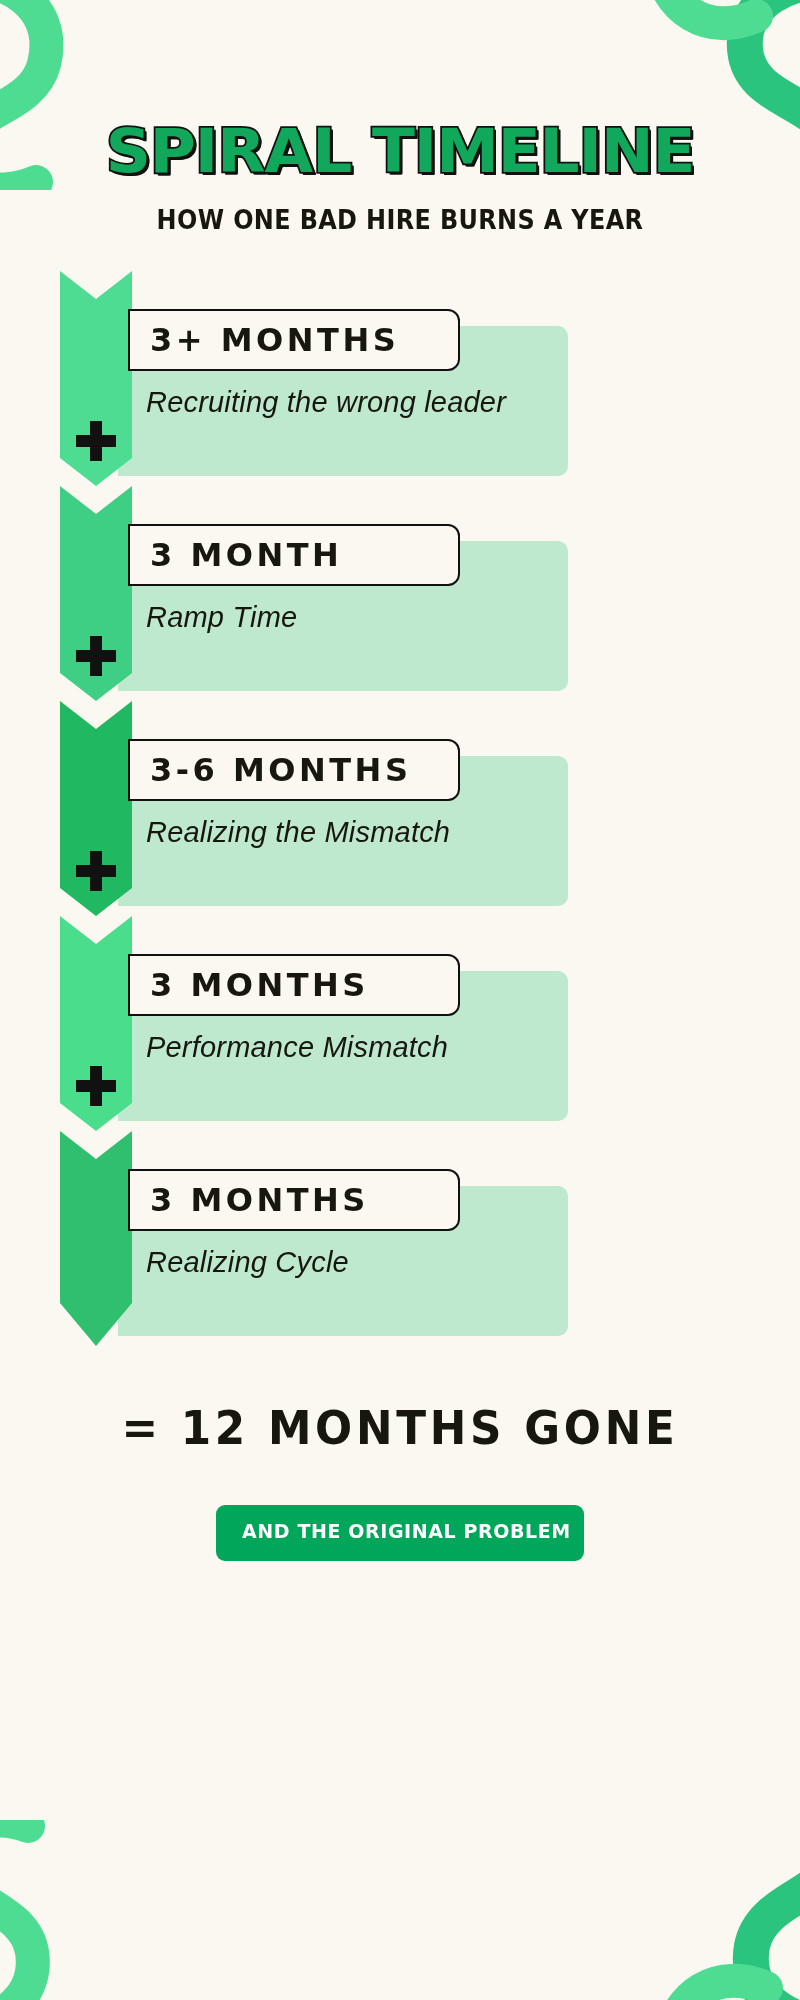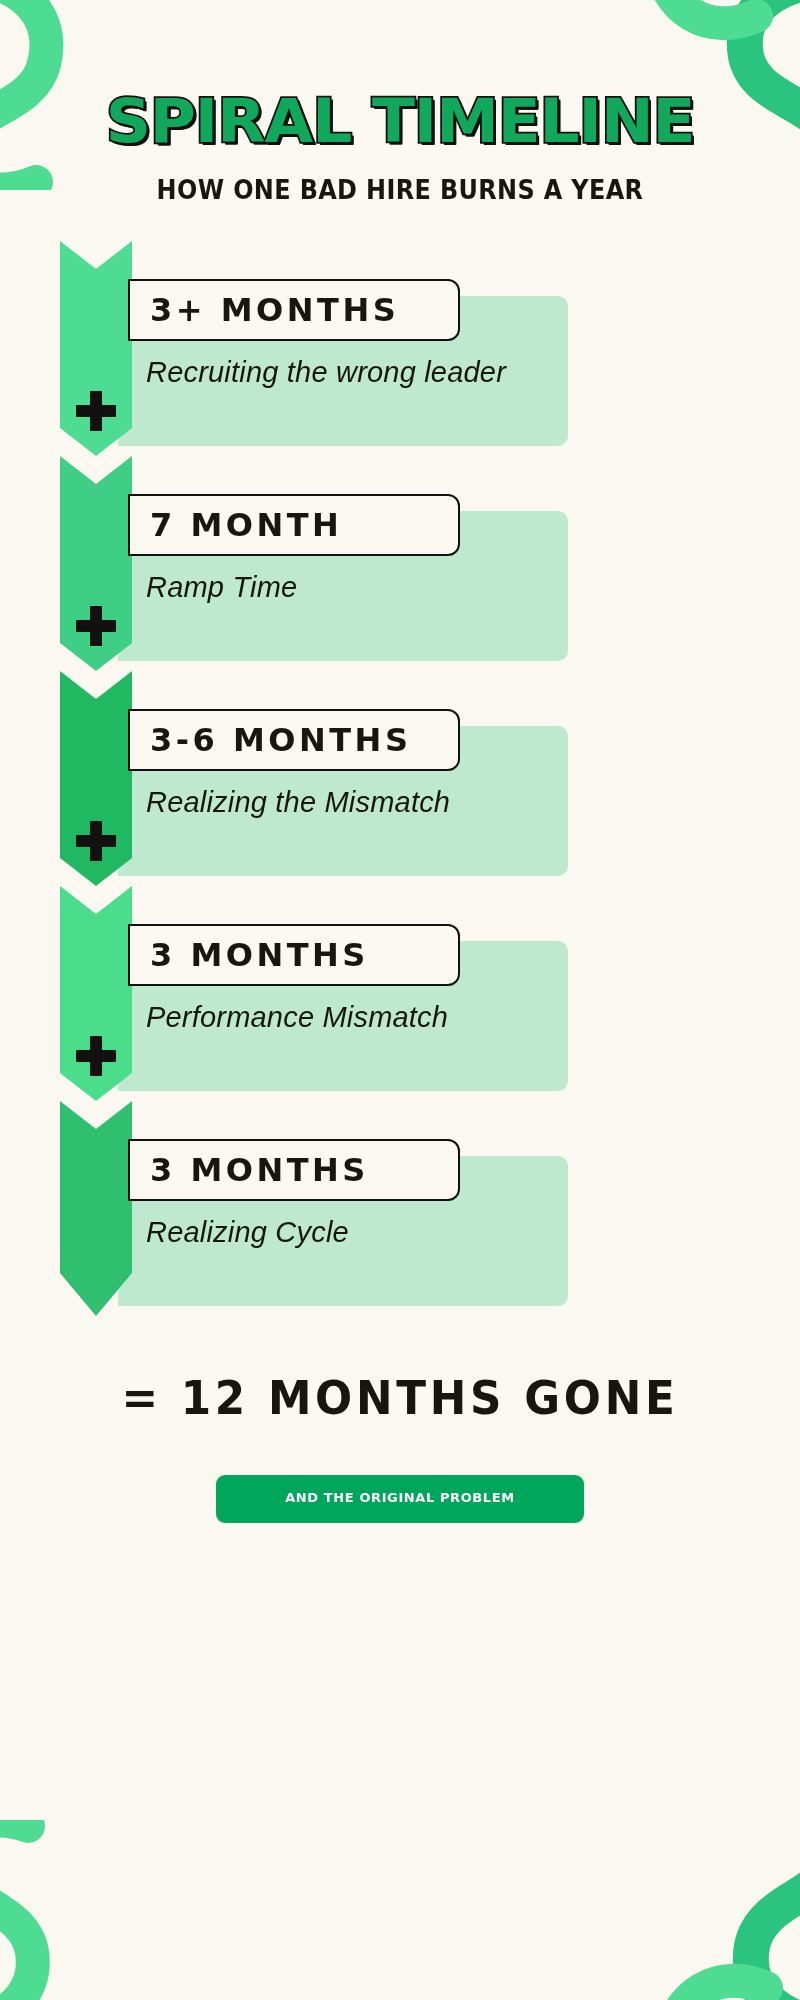--- a/index.html
+++ b/index.html
@@ -30,21 +30,21 @@
     pointer-events: none;
   }
   .sq-tl { top: -40px; left: -60px; }
   .sq-tr { top: -30px; right: -40px; }
   .sq-bl { bottom: -50px; left: -70px; }
   .sq-br { bottom: -40px; right: -50px; }
 
   
   .header {
     position: relative;
-    padding-top: 90px;
+    padding-top: 120px;
     text-align: center;
     z-index: 5;
   }
 
   .title {
     font-family: "DejaVu Sans", sans-serif;
     font-weight: 700;
     font-size: 61px;
     letter-spacing: -1px;
     color: #11A85B;
@@ -188,25 +188,26 @@
   .badge {
     background: #00A65A;
     border-radius: 9px;
     padding: 14px 26px 16px;
     text-align: center;
     width: 368px;
   }
   .badge-line {
     font-family: "DejaVu Sans", sans-serif;
     font-weight: 700;
-    font-size: 13px;
+    font-size: 19px;
     letter-spacing: 0.6px;
     color: #FFFFFF;
     line-height: 1.35;
     white-space: nowrap;
+    text-align: right;
   }
 </style>
 </head>
 <body>
 
 <div id="page">
 
   <svg class="squiggle sq-tl" width="260" height="230" viewBox="0 0 260 230" fill="none">
     <path d="M-10 18 C 70 10, 118 48, 104 104 C 92 152, 20 150, 16 196 C 13 228, 60 238, 96 222" stroke="#4EDC92" stroke-width="34" stroke-linecap="round" fill="none"></path>
     <path d="M-40 112 C 10 120, 40 96, 34 62" stroke="#4EDC92" stroke-width="34" stroke-linecap="round" fill="none"></path>
@@ -241,21 +242,21 @@
         <span class="pill-text">3+ MONTHS</span>
       </div>
       <div class="desc">Recruiting the wrong leader</div>
       <div class="plus"></div>
     </div>
 
     <div class="row">
       <div class="band" style="background:#3FCF84"></div>
       <div class="panel"></div>
       <div class="pill">
-        <span class="pill-text">7 MONTH</span>
+        <span class="pill-text">3 MONTH</span>
       </div>
       <div class="desc">Ramp Time</div>
       <div class="plus"></div>
     </div>
 
     <div class="row">
       <div class="band" style="background:#21B862"></div>
       <div class="panel"></div>
       <div class="pill">
         <span class="pill-text">3-6 MONTHS</span>

